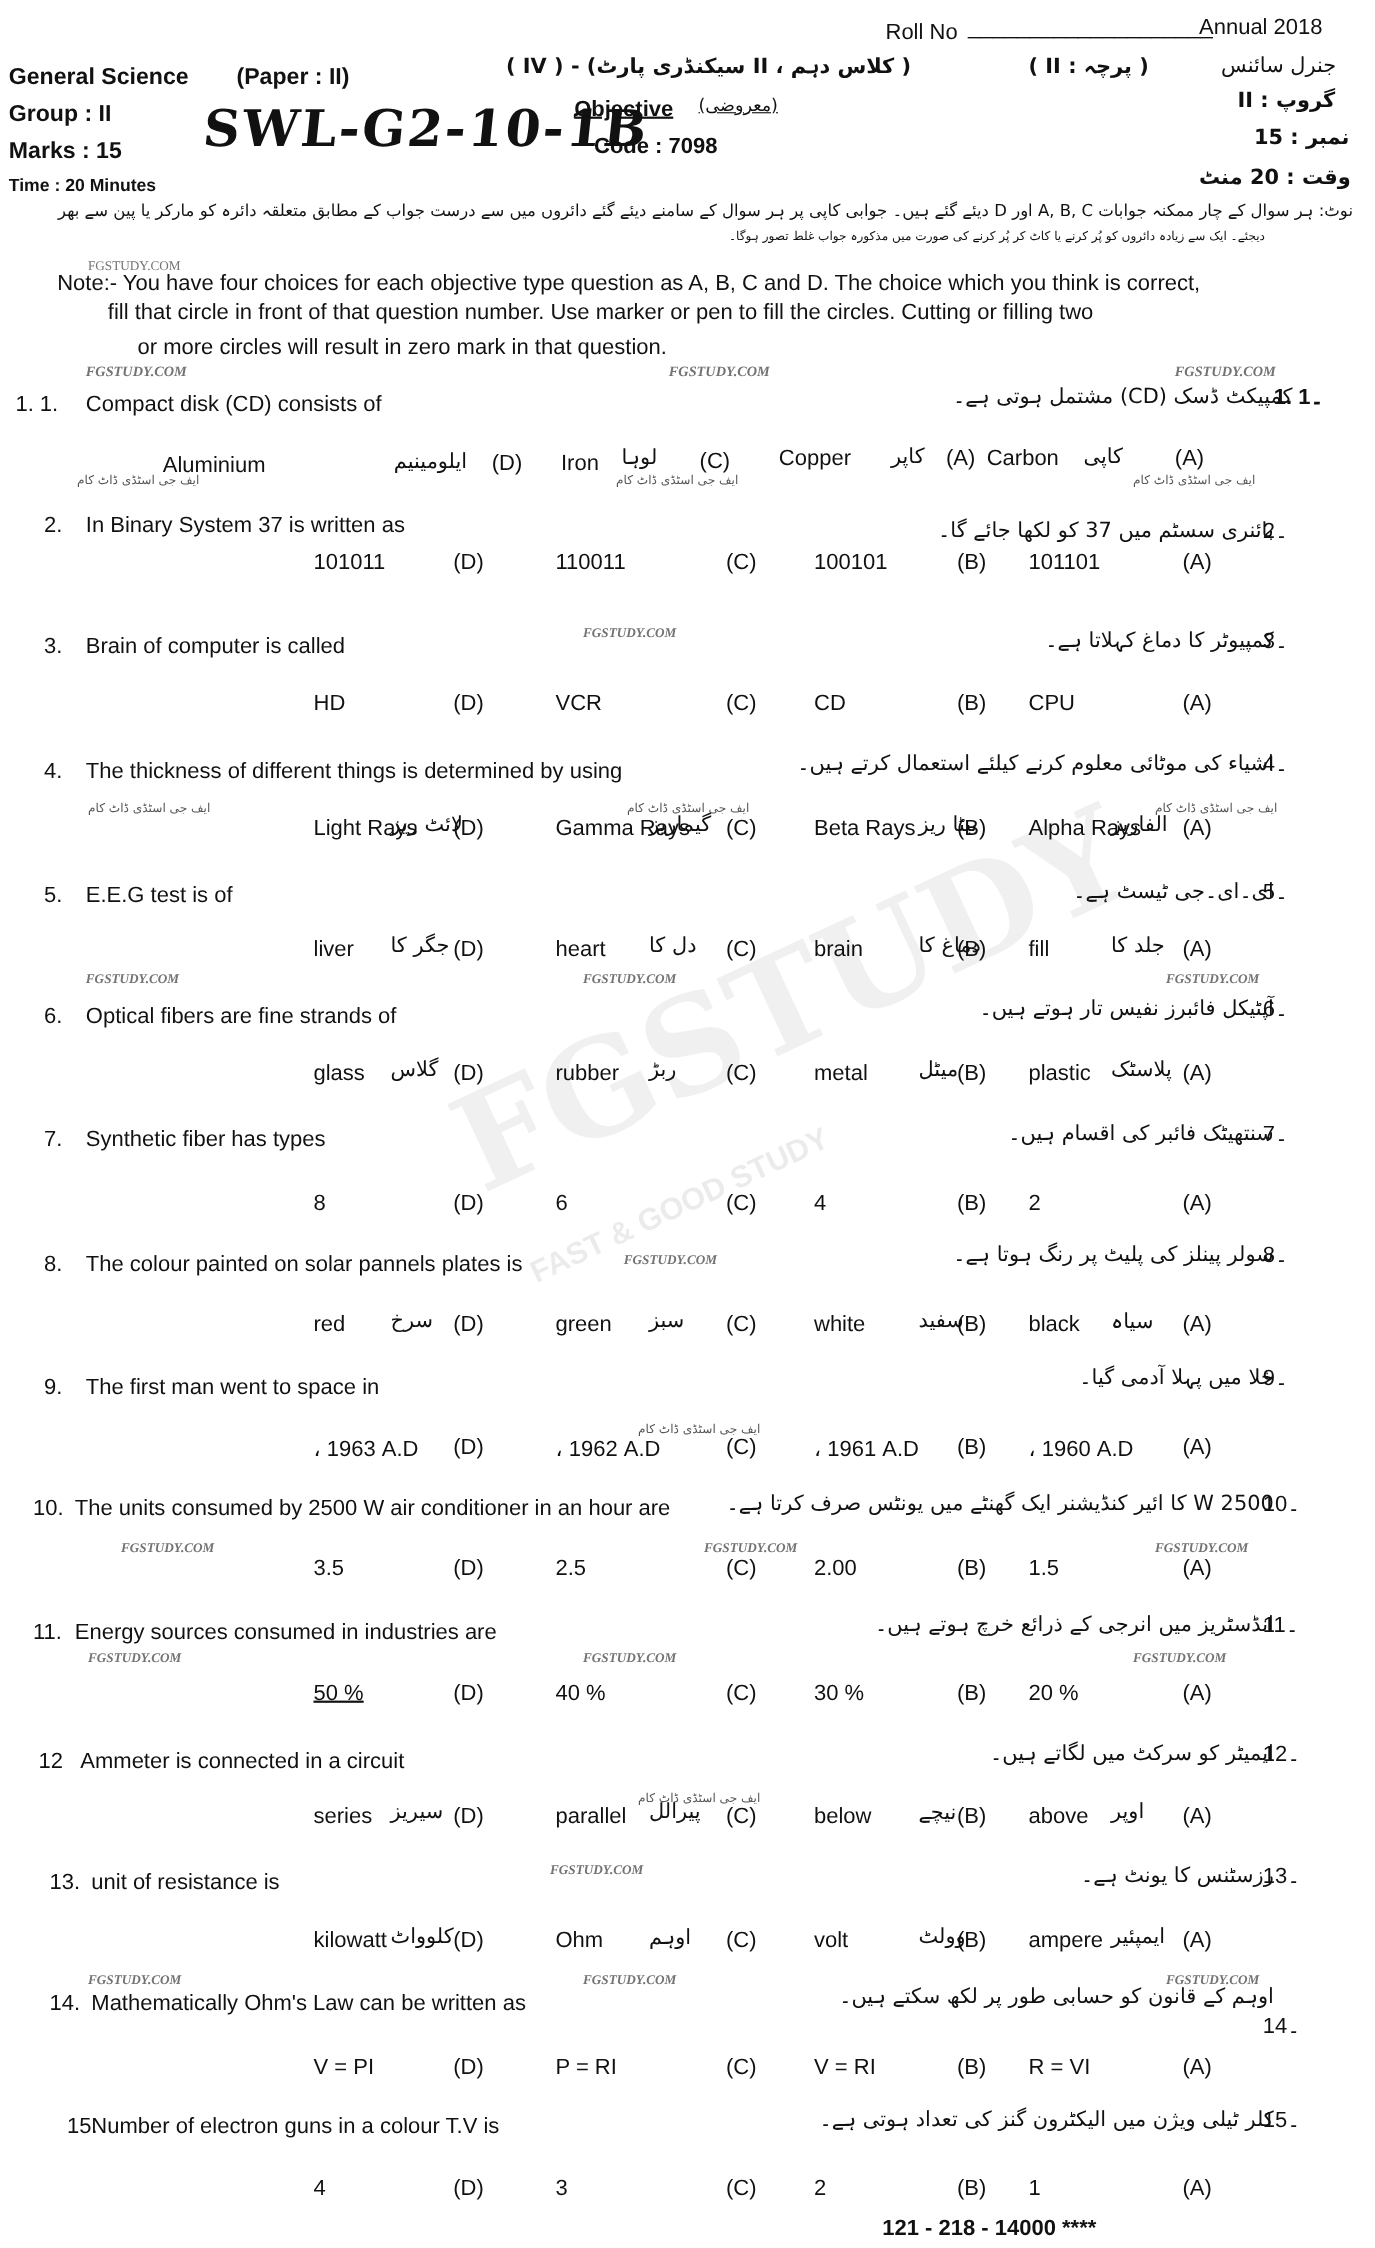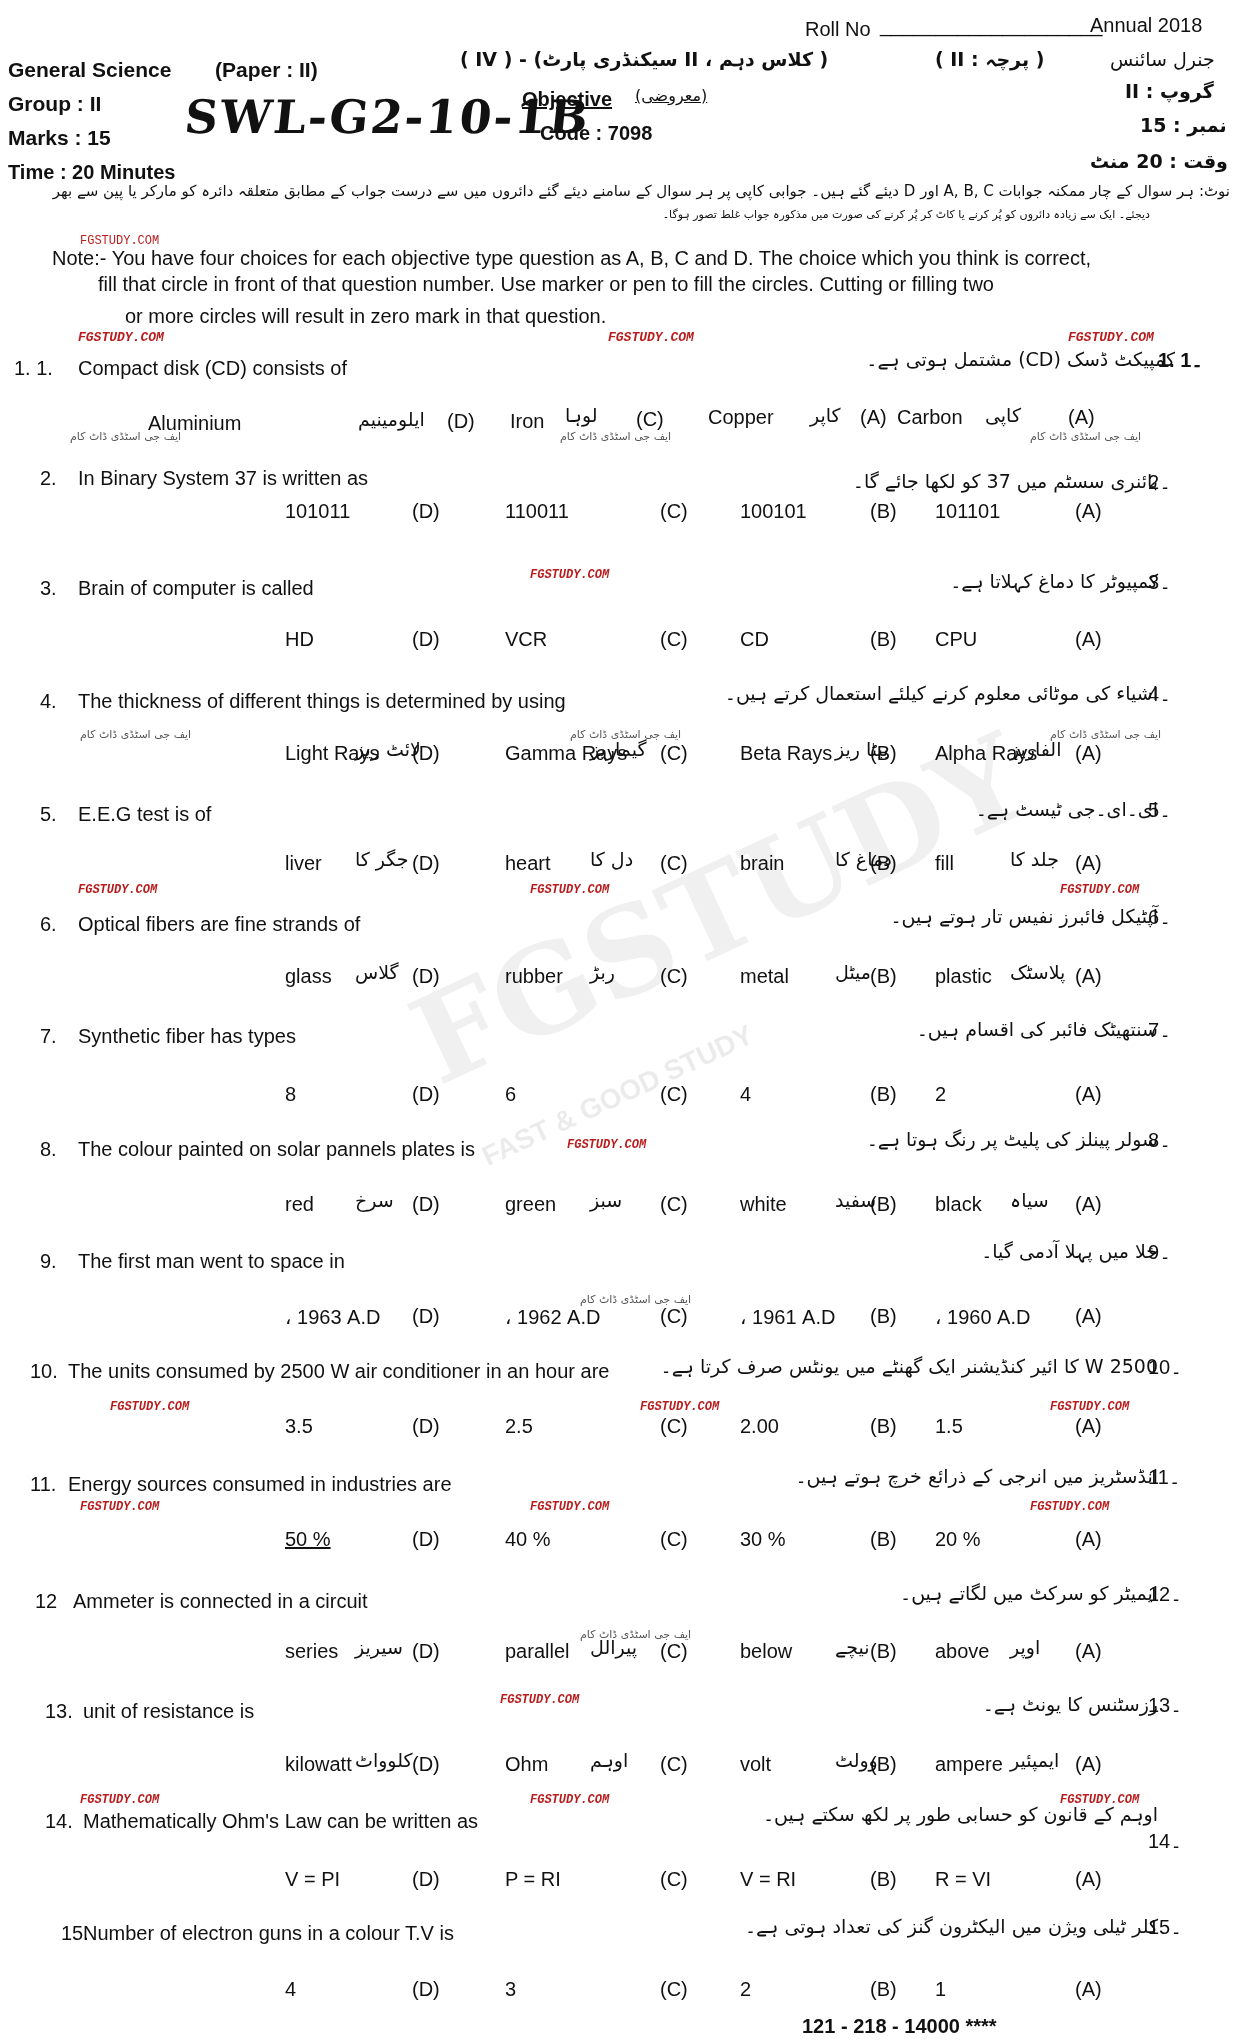--- a/index.html
+++ b/index.html
@@ -3,21 +3,21 @@
 <meta charset="utf-8">
 <style>
   html, body { margin: 0; padding: 0; background: #ffffff; }
   body { width: 1250px; height: 2044px; position: relative; overflow: hidden;
          font-family: "Liberation Sans", sans-serif; color: #111; }
   .abs { position: absolute; white-space: nowrap; }
   .hdr { font-size: 21px; font-weight: bold; }
   .reg { font-size: 21px; }
   .urdu { font-family: "DejaVu Sans", sans-serif; direction: rtl; font-size: 19px; }
   .urdu-sm { font-family: "DejaVu Sans", sans-serif; direction: rtl; font-size: 11px; color: #555; }
-  .wm { font-size: 13px; font-weight: bold; color: #b91c1c; font-family: Liberation Mono, monospace; }
+  .wm { font-size: 13px; font-weight: bold; color: #737373; font-family: Liberation Serif, serif; }
   .wmi { font-style: italic; }
   .handwritten { font-family: "DejaVu Serif", serif; font-size: 46px; font-weight: bold; letter-spacing: 2px; transform: skewX(-6deg); }
   .underline { text-decoration: underline; }
   .note { font-size: 20px; }
   .qtext { font-size: 20px; }
   .opt { font-size: 20px; }
   .bigwm { position: absolute; left: 430px; top: 860px; width: 520px; height: 300px;
            transform: rotate(-25deg); color: rgba(0,0,0,0.06); font-family: "DejaVu Serif", serif;
            font-size: 120px; font-weight: bold; text-align: center; pointer-events: none; }
   .bigwm2 { position: absolute; left: 470px; top: 1080px; transform: rotate(-25deg);
@@ -43,21 +43,21 @@
 <div class="abs hdr" style="left:8px; top:92px;">Group : II</div>
 <div class="abs handwritten" style="left:185px; top:90px;">SWL-G2-10-1B</div>
 <div class="abs hdr underline" style="left:522px; top:88px; font-size:20px;">Objective</div>
 <div class="abs urdu underline" style="left:635px; top:86px; font-size:16px;">(معروضی)</div>
 <div class="abs urdu" style="left:1125px; top:80px; font-weight:bold; direction:ltr; unicode-bidi:plaintext;">گروپ : II</div>
 
 <div class="abs hdr" style="left:8px; top:126px;">Marks : 15</div>
 <div class="abs hdr" style="left:540px; top:122px; font-size:20px;">Code : 7098</div>
 <div class="abs urdu" style="left:1140px; top:114px; font-weight:bold; direction:ltr; unicode-bidi:plaintext;">نمبر : 15</div>
 
-<div class="abs hdr" style="left:8px; top:161px; font-size:20px;">Time : 20 Minutes</div>
+<div class="abs hdr" style="left:8px; top:161px; font-size:16px;">Time : 20 Minutes</div>
 <div class="abs urdu" style="left:1090px; top:150px; font-weight:bold; direction:ltr; unicode-bidi:plaintext;">وقت : 20 منٹ</div>
 
 <div class="abs urdu" style="right:20px; top:182px; font-size:15px;">نوٹ: ہر سوال کے چار ممکنہ جوابات A, B, C اور D دیئے گئے ہیں۔ جوابی کاپی پر ہر سوال کے سامنے دیئے گئے دائروں میں سے درست جواب کے مطابق متعلقہ دائرہ کو مارکر یا پین سے بھر</div>
 <div class="abs urdu" style="right:100px; top:208px; font-size:11px;">دیجئے۔ ایک سے زیادہ دائروں کو پُر کرنے یا کاٹ کر پُر کرنے کی صورت میں مذکورہ جواب غلط تصور ہوگا۔</div>
 <div class="abs wm" style="left:80px; top:234px; font-weight:normal; font-size:12px;">FGSTUDY.COM</div>
 <div class="abs note" style="left:52px; top:247px;">Note:- You have four choices for each objective type question as A, B, C and D.  The choice which you think is correct,</div>
 <div class="abs note" style="left:98px; top:273px;">fill  that circle in front of that question number.  Use marker or pen to fill the circles.  Cutting or filling two</div>
 <div class="abs note" style="left:125px; top:305px;">or more circles will result in zero mark in that question.</div>
 <div class="abs wm wmi" style="left:78px; top:330px;">FGSTUDY.COM</div>
 <div class="abs wm wmi" style="left:608px; top:330px;">FGSTUDY.COM</div>

